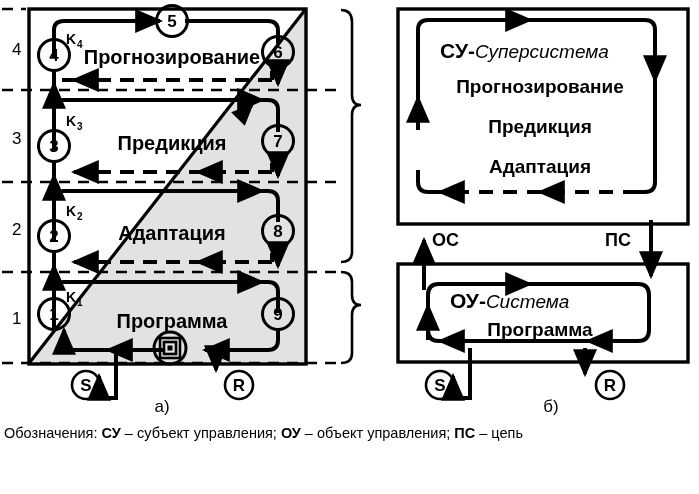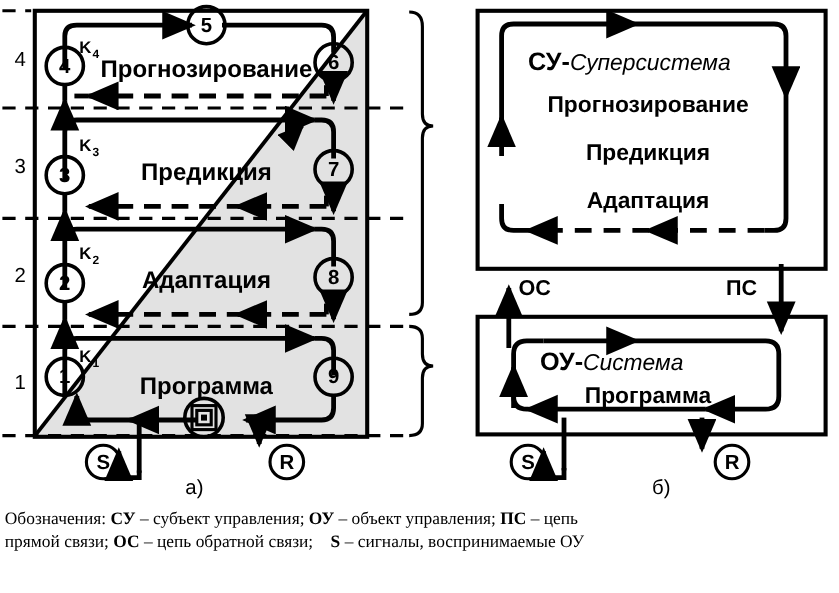--- a/index.html
+++ b/index.html
@@ -92,21 +92,21 @@
     text-anchor: middle;
   }
   #caption {
     position: absolute;
     left: 4px;
     top: 424px;
     width: 692px;
     font-size: 14.5px;
     line-height: 1.34;
     color: #000;
-    font-family: Liberation Serif, serif;
+    font-family: Liberation Sans, sans-serif;
   }
   #caption b { font-weight: bold; }
   .solid { fill: none; stroke: #000; }
   .gray { fill: #e2e2e2; stroke: none; }
 </style>
 </head>
 <body>
 
 <div id="stage">
 
@@ -345,16 +345,15 @@
       <circle cx="610" cy="385" r="14" fill="#fff" class="solid" stroke-width="2.6"></circle>
       <text class="sr-letter" x="610" y="385">R</text>
     </g>
 
     <text class="fig-label" x="551" y="412">б)</text>
   </g>
 </svg>
 
 <div id="caption">
   <div>Обозначения: <b>СУ</b> – субъект управления; <b>ОУ</b> – объект управления; <b>ПС</b> – цепь</div>
-  <div>прямой связи; <b>ОС</b> – цепь обратной связи;&nbsp;&nbsp;&nbsp; <b>S</b> – сигналы, воспринимаемые ОУ</div>
 </div>
 
 </div>
 
 </body></html>

